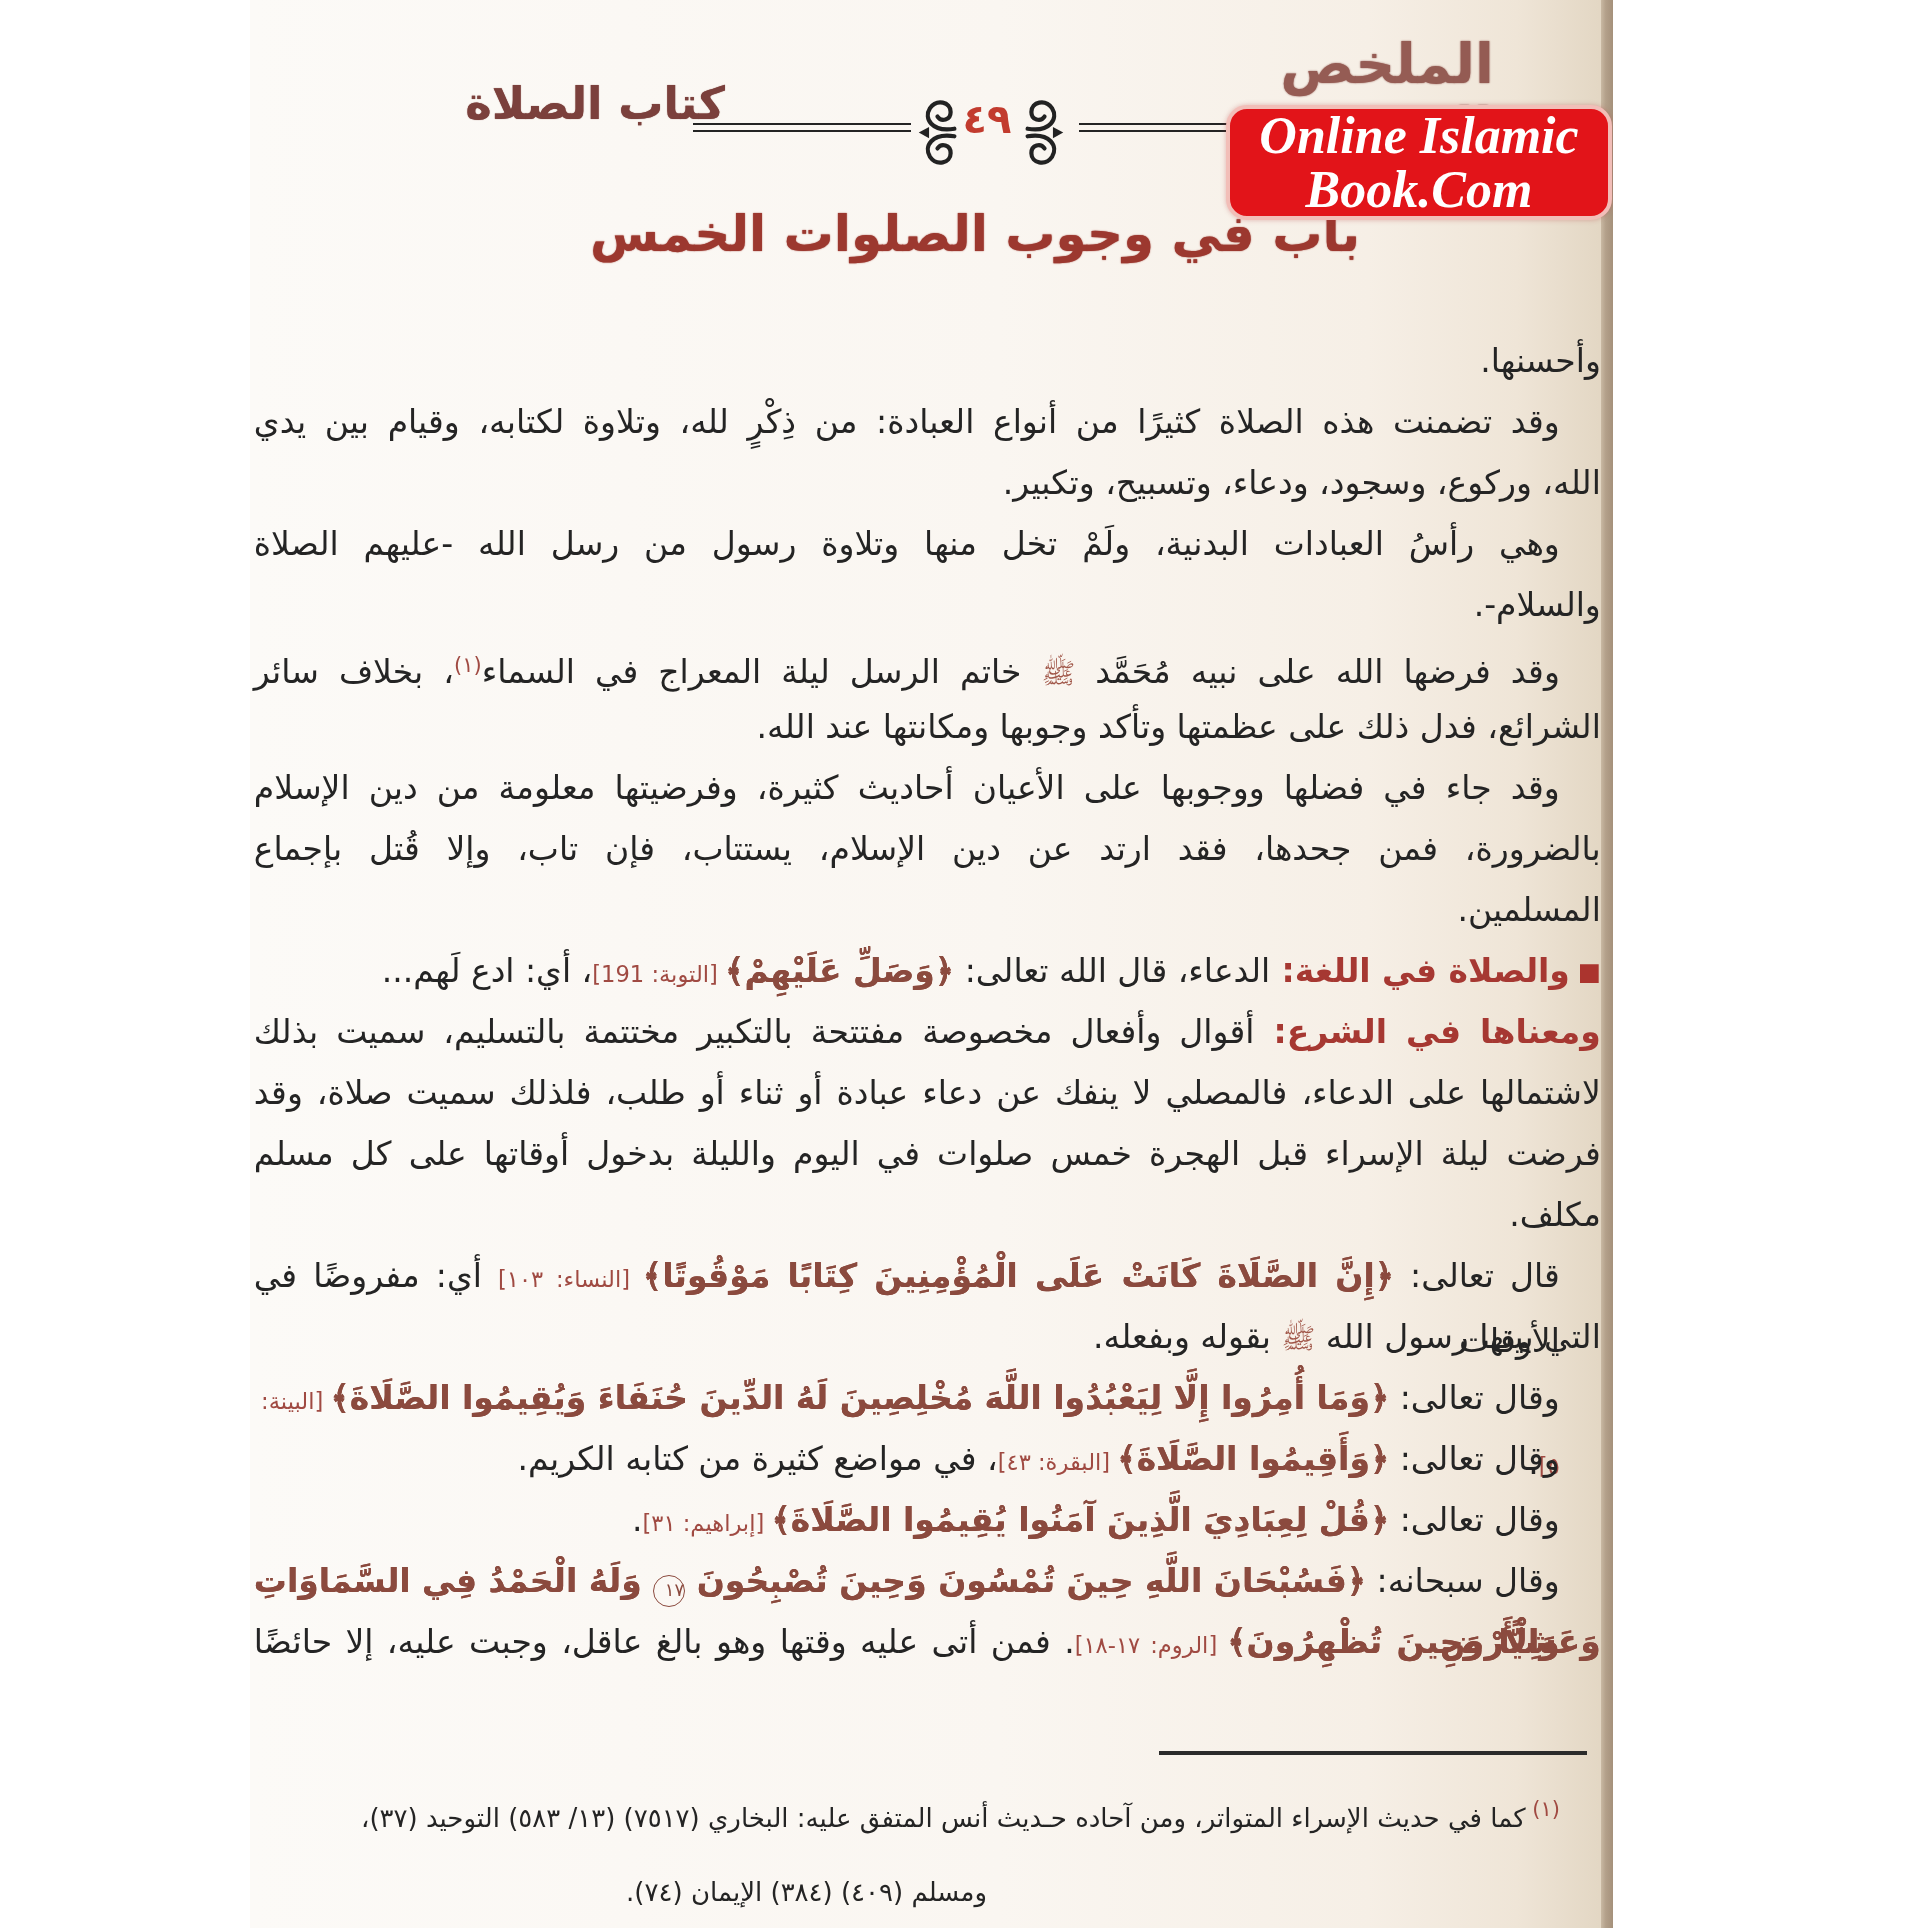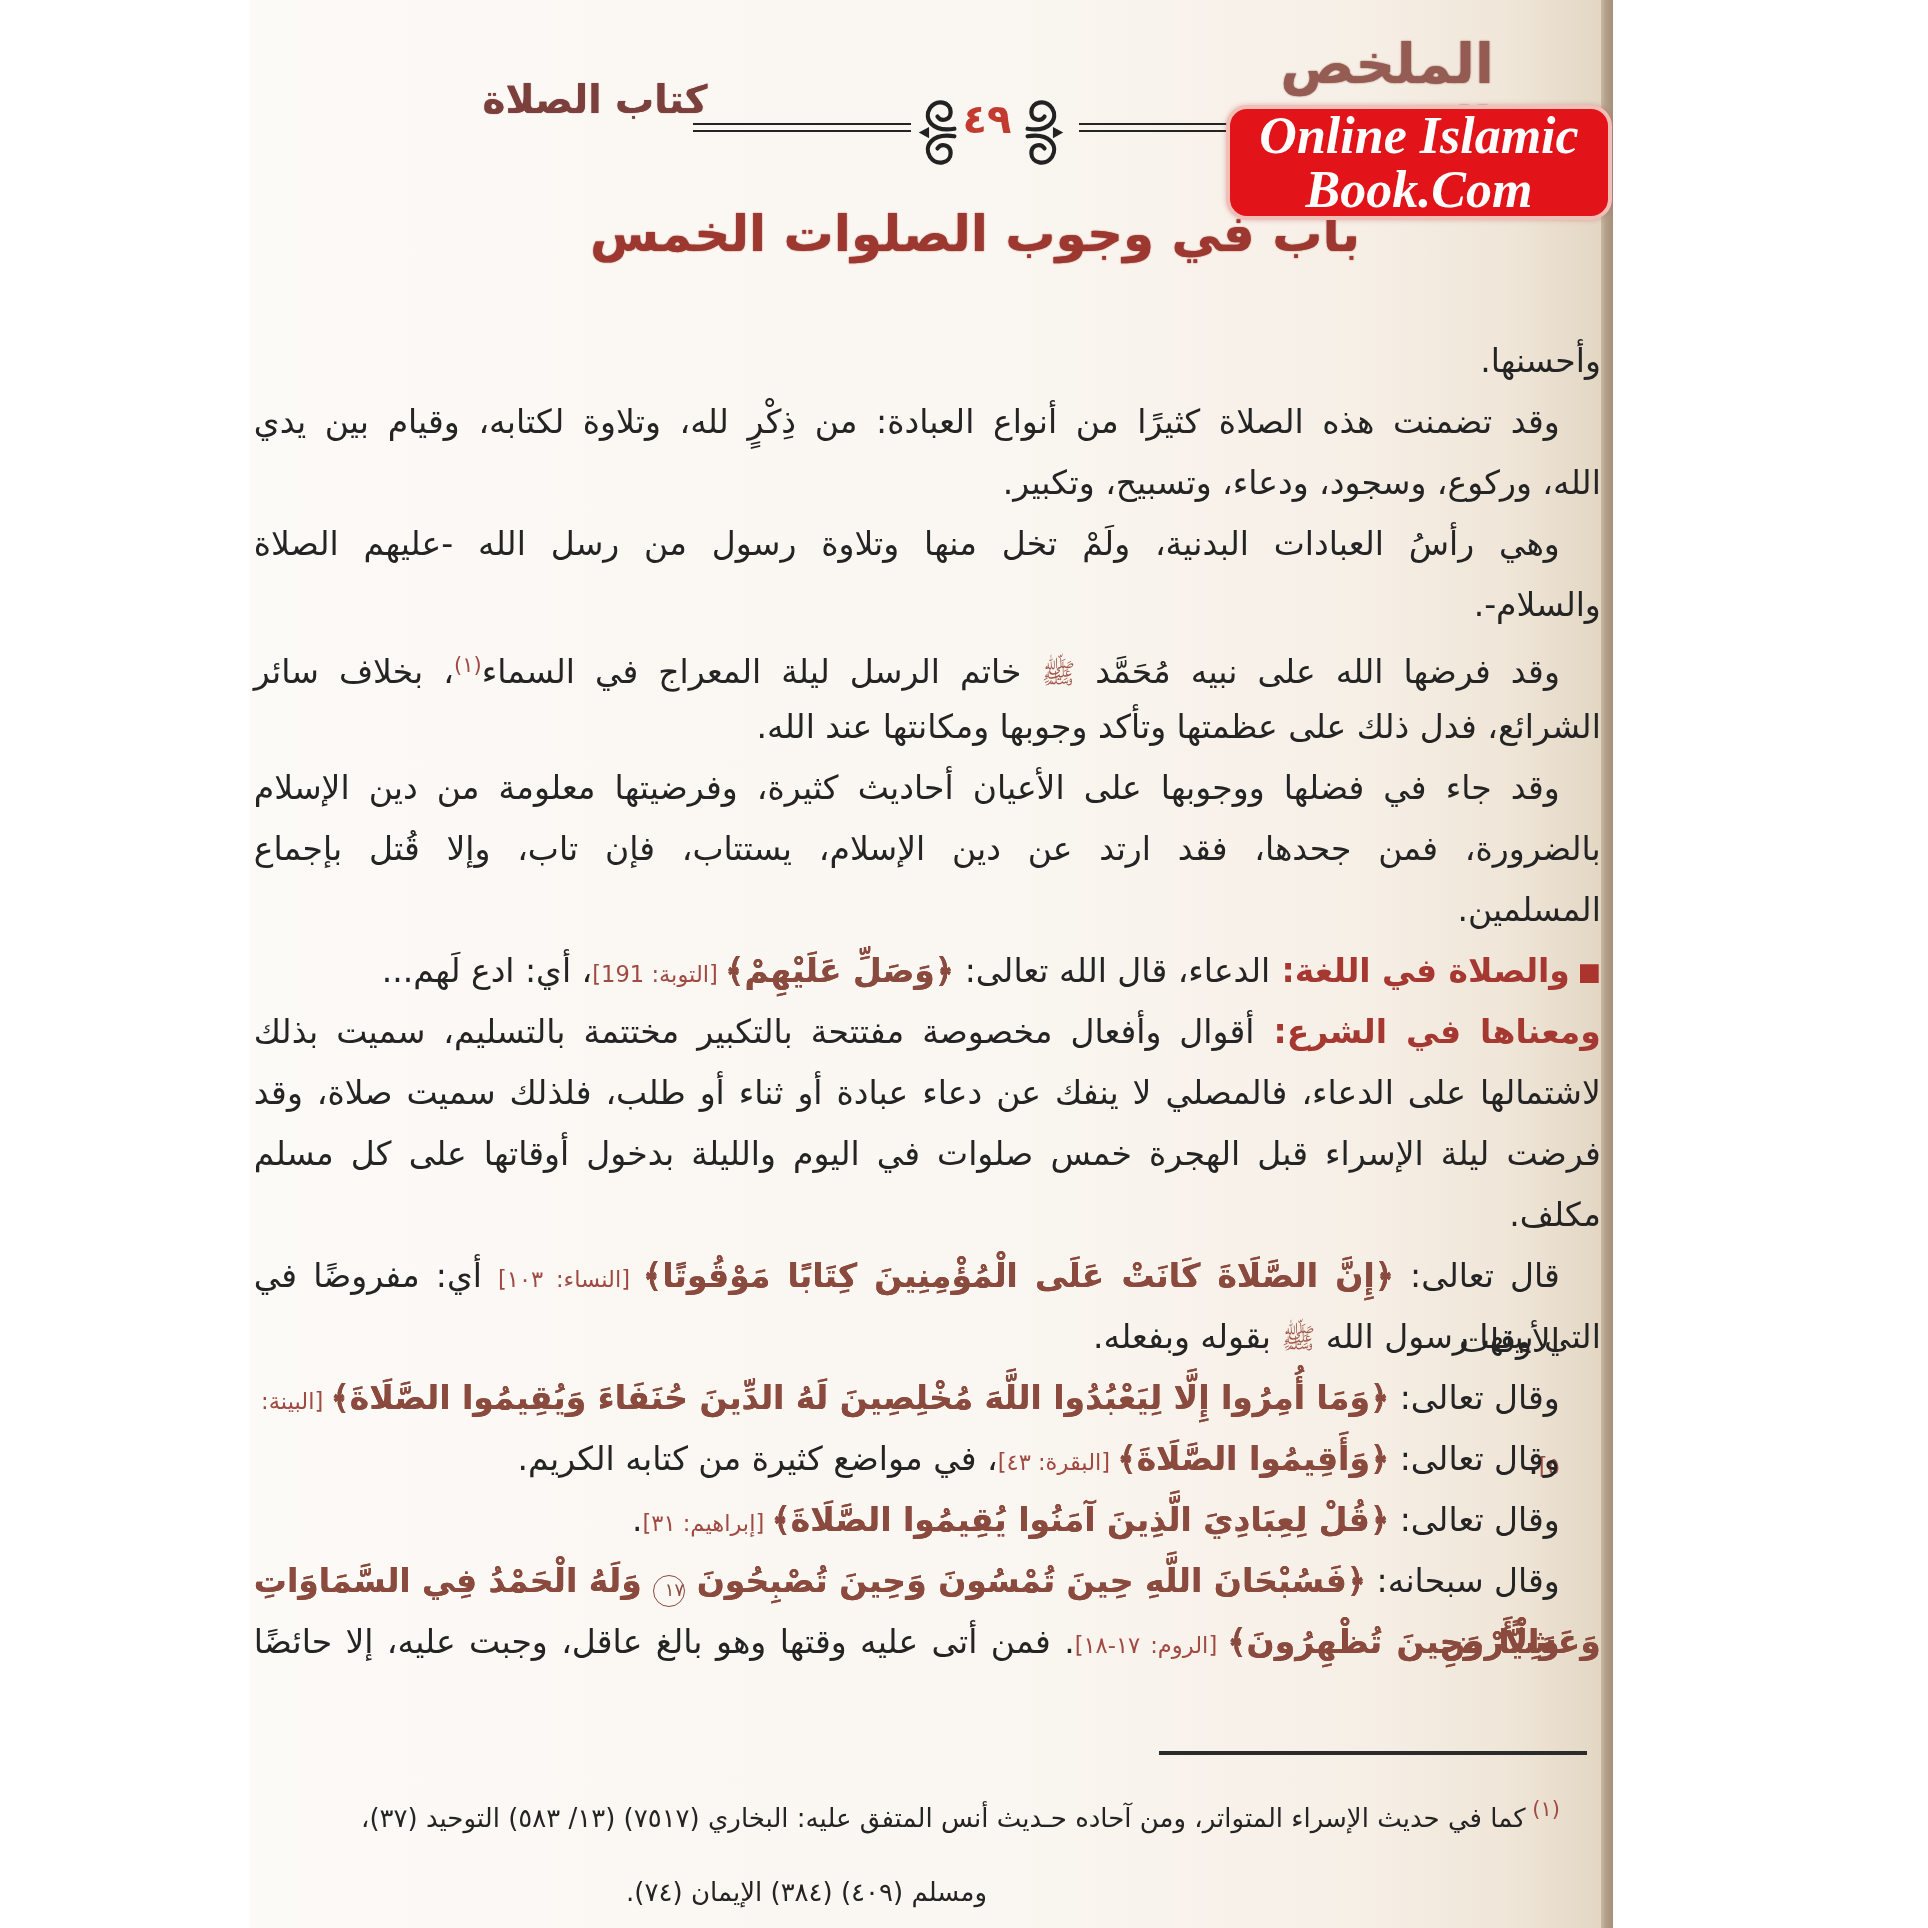--- a/index.html
+++ b/index.html
@@ -10,21 +10,21 @@
   .page{
     position:absolute;left:250px;top:0;width:1363px;height:1928px;overflow:hidden;
     background:linear-gradient(to right,#fcfaf7 0%,#faf6f1 55%,#f6efe6 82%,#efe5d7 93%,#e3d7c4 99%);
     direction:rtl;
   }
   .page-edge{position:absolute;right:0;top:0;width:12.2px;height:100%;
     background:linear-gradient(to right,#c9b9a3,#b3a08a 40%,#a5917b);}
 
   
   .kitab{position:absolute;left:166px;top:77px;width:358px;direction:rtl;
-    color:#7b403c;font-size:39px;font-weight:bold;text-align:center;
+    color:#7b403c;font-size:45px;font-weight:bold;text-align:center;
     text-shadow:0 0 0.9px #7b403c;letter-spacing:0.9px;}
   .hrule{position:absolute;top:123px;height:8.5px;border-top:2.8px solid #242424;border-bottom:2.8px solid #242424;}
   .hrule.left{left:443px;width:218px;}
   .hrule.right{left:829px;width:188px;}
   .orn{position:absolute;top:89px;width:45px;height:87px;}
   .orn.o1{left:665px;}
   .orn.o2{left:772px;transform:scaleX(-1);}
   .pgnum{position:absolute;left:704px;top:96px;width:66px;text-align:center;
     color:var(--page_number_red);font-size:40px;font-weight:bold;}
   .booklogo{position:absolute;right:9.4px;top:32px;width:433px;direction:rtl;text-align:center;

